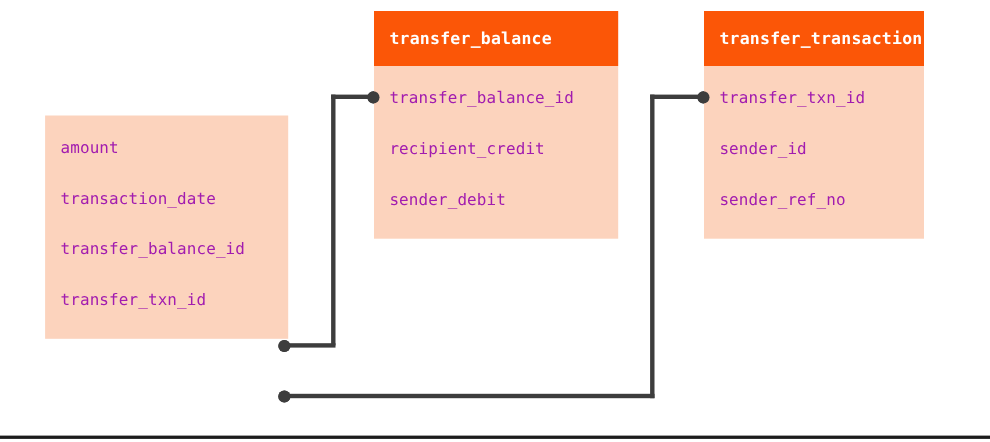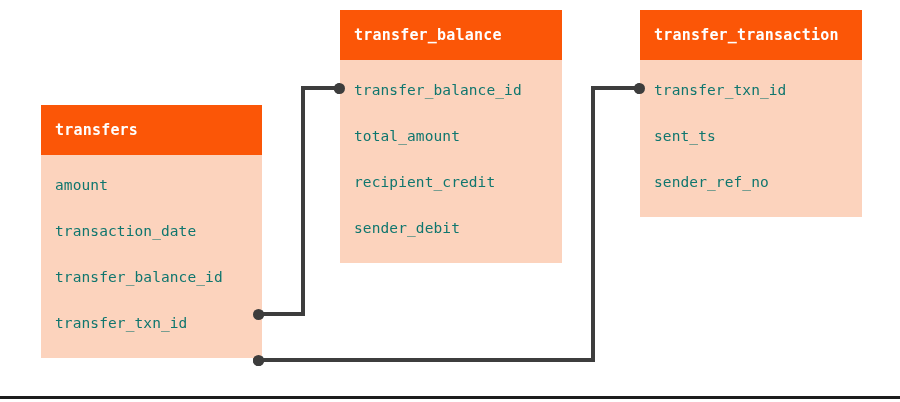--- a/index.html
+++ b/index.html
@@ -40,21 +40,21 @@
     background: #fcd3bd;
     padding-top: 7px;
     padding-bottom: 12px;
   }
   .field-row {
     box-sizing: border-box;
     height: 46px;
     display: flex;
     align-items: center;
     padding-left: 14px;
-    color: #0f766e;
+    color: #a21caf;
     font-size: 14.5px;
     letter-spacing: 0.1px;
     white-space: nowrap;
   }
 
   
   .conn-seg {
     position: absolute;
     background: #3d3d3d;
   }
@@ -88,44 +88,42 @@
   <div class="conn-dot" style="left:253px; top:309px;"></div>
   <div class="conn-dot" style="left:334px; top:83px;"></div>
 
   <div class="conn-seg conn-h" style="left:258px; top:358px; width:337px;"></div>
   <div class="conn-seg conn-v" style="left:591px; top:86px; height:276px;"></div>
   <div class="conn-seg conn-h" style="left:591px; top:86px; width:52px;"></div>
   <div class="conn-dot" style="left:253px; top:355px;"></div>
   <div class="conn-dot" style="left:634px; top:83px;"></div>
 
   <div class="entity" style="left:41px; top:105px; width:221px;">
-    <div class="entity-header">transfers</div>
     <div class="entity-body">
       <div class="field-row">amount</div>
       <div class="field-row">transaction_date</div>
       <div class="field-row">transfer_balance_id</div>
       <div class="field-row">transfer_txn_id</div>
     </div>
   </div>
 
   <div class="entity" style="left:340px; top:10px; width:222px;">
     <div class="entity-header">transfer_balance</div>
     <div class="entity-body">
       <div class="field-row">transfer_balance_id</div>
-      <div class="field-row">total_amount</div>
       <div class="field-row">recipient_credit</div>
       <div class="field-row">sender_debit</div>
     </div>
   </div>
 
-  <div class="entity" style="left:640px; top:10px; width:222px;">
+  <div class="entity" style="left:640px; top:10px; width:200px;">
     <div class="entity-header">transfer_transaction</div>
     <div class="entity-body">
       <div class="field-row">transfer_txn_id</div>
-      <div class="field-row">sent_ts</div>
+      <div class="field-row">sender_id</div>
       <div class="field-row">sender_ref_no</div>
     </div>
   </div>
 
   <div class="conn-dot" style="left:334px; top:83px;"></div>
   <div class="conn-dot" style="left:634px; top:83px;"></div>
   <div class="conn-dot" style="left:253px; top:309px;"></div>
   <div class="conn-dot" style="left:253px; top:355px;"></div>
 
   <div class="bottom-rule" style="top:396px;"></div>

